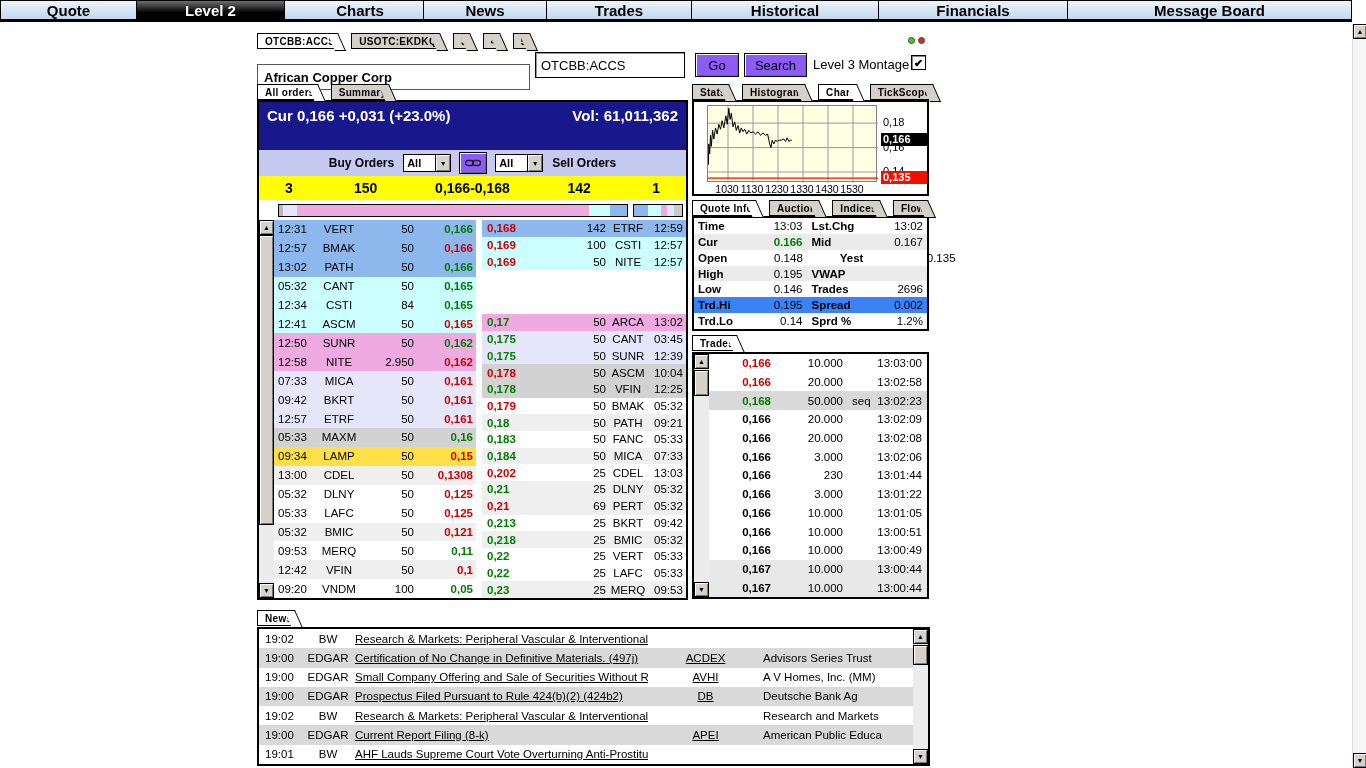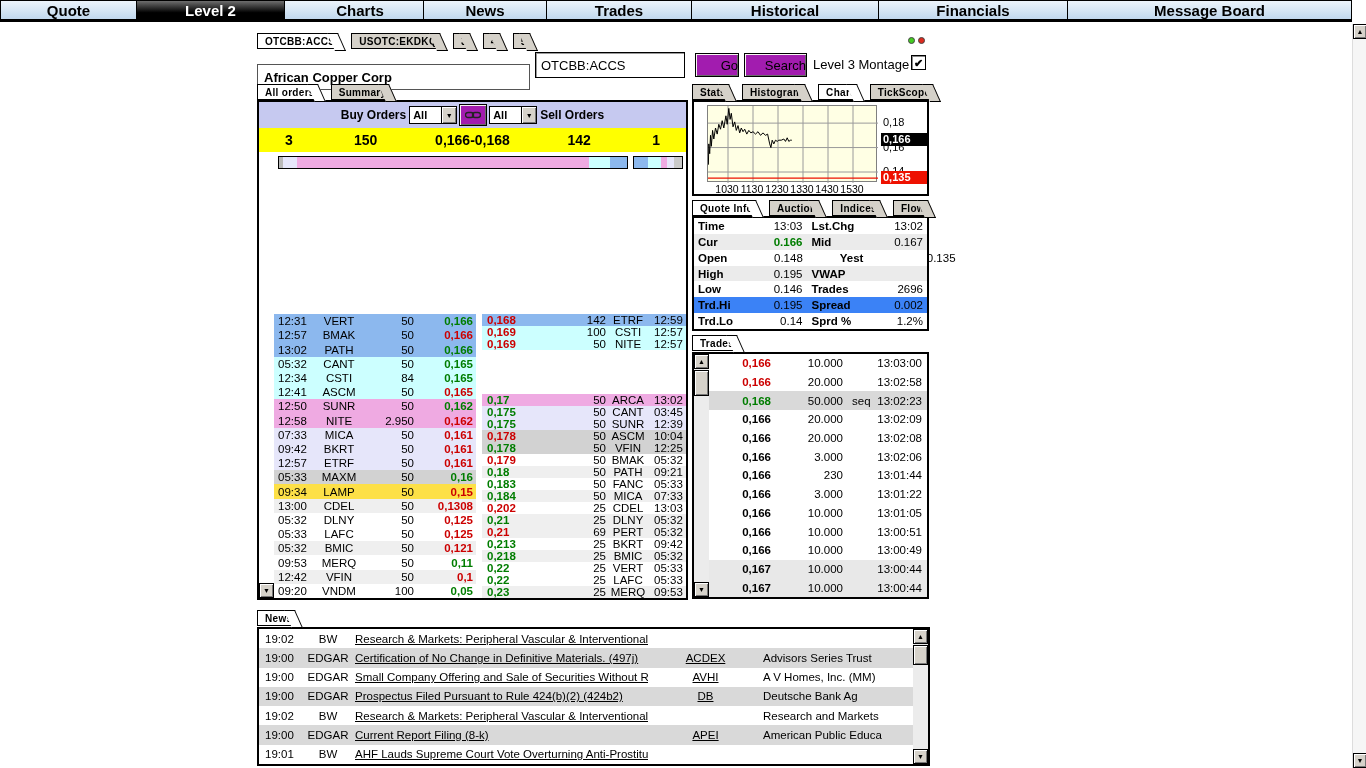--- a/index.html
+++ b/index.html
@@ -31,55 +31,55 @@
                 transform:skewX(24deg); transform-origin:0 100%; }
   .tab.active { background:#fff; z-index:2; }
 
   
   .company-box { position:absolute; left:257px; top:64px; width:273px; height:26px; background:#fff;
                  border:1px solid #555; display:flex; align-items:center; padding-left:6px;
                  font-size:13px; font-weight:bold; }
   .symbol-input { position:absolute; left:535px; top:52px; width:150px; height:26px; background:#fff;
                   border:1px solid #000; box-shadow:inset 1px 1px 0 #9a9a9a; font-size:13px; padding-left:5px;
                   font-family:"Liberation Sans",sans-serif; }
-  .btn3d { background:#a21caf; box-shadow:0 0 0 1px #000, inset 1px 1px 0 #f7f5f1, inset -1px -1px 0 #6b6b6b;
-           border:none; font-size:13px; font-family:"Liberation Sans",sans-serif; cursor:pointer;text-align:right; }
+  .btn3d { background:#8b5cf6; box-shadow:0 0 0 1px #000, inset 1px 1px 0 #f7f5f1, inset -1px -1px 0 #6b6b6b;
+           border:none; font-size:13px; font-family:"Liberation Sans",sans-serif; cursor:pointer; }
   #go-btn { position:absolute; left:696px; top:54px; width:42px; height:22px; }
   #search-btn { position:absolute; left:745px; top:54px; width:61px; height:22px; }
   #montage-label { position:absolute; left:813px; top:57px; font-size:13px; }
   #montage-check { position:absolute; left:911px; top:55px; width:15px; height:15px; background:#fff;
                    border:1px solid #000; box-shadow:inset 1px 1px 0 #888; text-align:center;
                    font-size:11px; font-weight:bold; line-height:14px; cursor:pointer; }
   .dots { position:absolute; left:908px; top:37px; display:flex; gap:3px; }
   .dot { width:7px; height:7px; border-radius:50%; border:1px solid #444; }
   .dot.green { background:#44cc22; }
   .dot.red { background:#dd2a1e; }
 
   
   #level2 { position:absolute; left:257px; top:100px; width:431px; height:500px; border:2px solid #000;
             background:#fff; display:flex; flex-direction:column; }
   .l2-head { height:48px; background:#18188c; color:#fff; display:flex; justify-content:space-between;
              padding:5px 8px 0 8px; font-size:15px; font-weight:bold; }
   .l2-filter { height:26px; background:#c6c9f0; display:flex; align-items:center; justify-content:center;
-               gap:3px; font-size:12px; font-weight:bold; }
+               gap:9px; font-size:12px; font-weight:bold; }
   .dd { display:inline-flex; width:48px; height:18px; background:#fff; border:1px solid #000; align-items:stretch; cursor:pointer; }
   .dd .val { flex:1; font-size:11px; font-weight:bold; padding:2px 0 0 3px; }
   .dd .arrow { width:15px; background:#d6d2ca; border-left:1px solid #000;
                box-shadow:inset 1px 1px 0 #fff, inset -1px -1px 0 #777;
                display:flex; align-items:center; justify-content:center; font-size:7px; }
   .chain-btn { width:26px; height:20px; display:flex; align-items:center; justify-content:center; }
   .l2-yellow { height:24px; background:#ffff00; display:grid; grid-template-columns:14% 22% 28% 22% 14%;
                align-items:center; font-size:14px; font-weight:bold; text-align:center; }
   .l2-depth { height:20px; display:flex; align-items:center; padding:0 3px 0 19px; gap:5px; background:#fff; }
   .depth-bar { height:13px; border:1px solid #000; display:flex; overflow:hidden; background:#fff; }
   .depth-bar.left { flex:1; }
   .depth-bar.right { width:50px; }
   .depth-bar span { display:block; height:100%; }
 
-  .l2-book { flex:1; display:flex; overflow:hidden;align-items:flex-end; }
+  .l2-book { flex:1; display:flex; overflow:hidden; }
   .v-sb { width:15px; position:relative; background:#ececec; flex:none; }
   .sb-btn { position:absolute; left:0; width:15px; height:15px; background:#d6d2ca;
             box-shadow:0 0 0 1px #000 inset, inset 2px 2px 0 #fff, inset -2px -2px 0 #777;
             display:flex; align-items:center; justify-content:center; font-size:7px; cursor:pointer; }
   .sb-btn.top { top:0; } .sb-btn.bottom { bottom:0; }
   .sb-thumb { position:absolute; left:0; width:15px; background:#d6d2ca;
               box-shadow:0 0 0 1px #000 inset, inset 2px 2px 0 #fff, inset -2px -2px 0 #777; cursor:grab; }
   .book-cols { flex:1; display:flex; }
   .col-bid { width:202px; display:flex; flex-direction:column; }
   .col-gap { width:6px; background:#fff; }
@@ -231,20 +231,24 @@
       <div class="tab panel-tab active">
         <span>All orders</span>
       </div>
 
       <div class="tab panel-tab">
         <span>Summary</span>
       </div>
     </div>
 
   <div id="level2">
+    <div class="l2-head">
+      <span>Cur 0,166 +0,031 (+23.0%)</span>
+      <span>Vol: 61,011,362</span>
+    </div>
     <div class="l2-filter">
       <span>Buy Orders</span>
       <span class="dd">
         <span class="val">All</span>
         <span class="arrow">▼</span>
       </span>
       <button class="btn3d chain-btn">
         <svg width="16" height="10" viewBox="0 0 16 10">
           <rect x="0.5" y="2.5" width="8" height="5" rx="2.5" fill="none" stroke="#222" stroke-width="1.4"></rect>
           <rect x="7.5" y="2.5" width="8" height="5" rx="2.5" fill="none" stroke="#222" stroke-width="1.4"></rect>

